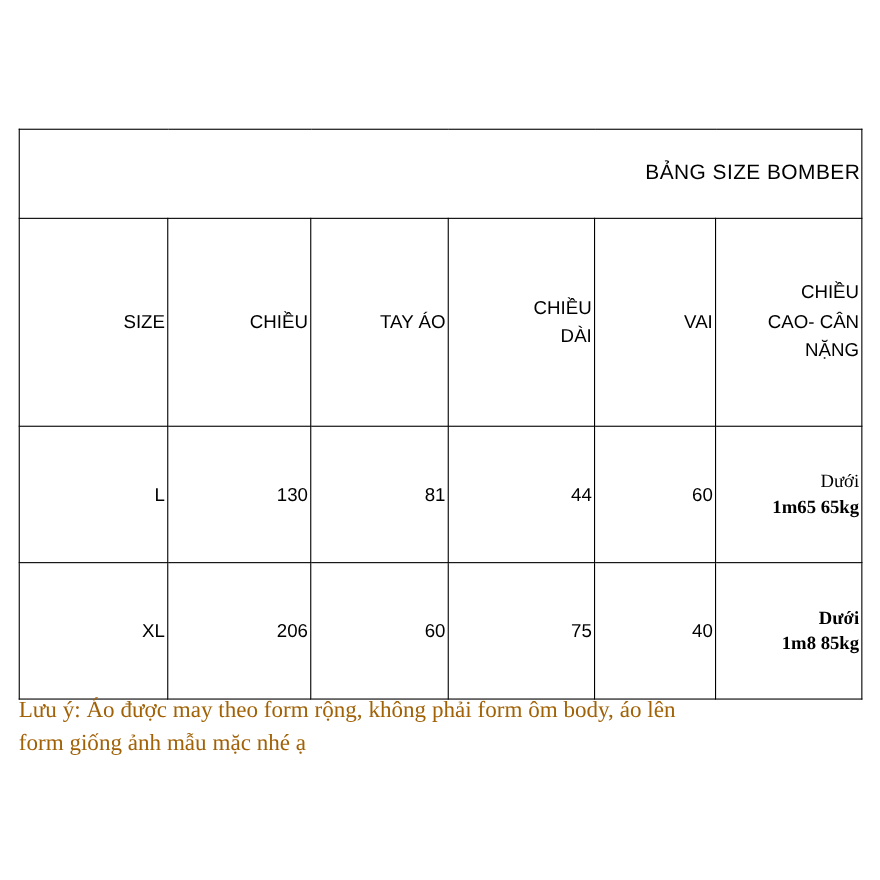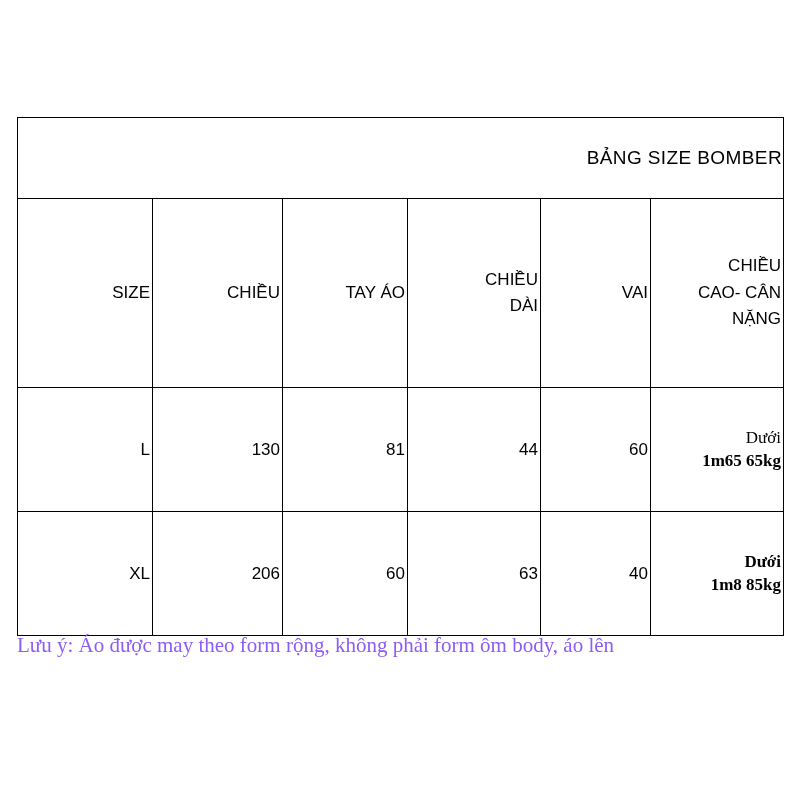--- a/index.html
+++ b/index.html
@@ -76,21 +76,21 @@
     font-weight: bold;
   }
   .note {
     position: absolute;
     left: 17px;
     top: 630px;
     width: 766px;
     font-family: "Liberation Serif", serif;
     font-size: 21px;
     line-height: 1.45;
-    color: #8b5cf6;
+    color: #a16207;
   }
   
   col.c0 { width: 135px; }
   col.c1 { width: 130px; }
   col.c2 { width: 125px; }
   col.c3 { width: 133px; }
   col.c4 { width: 110px; }
   col.c5 { width: 133px; }
 </style>
 </head>
@@ -131,28 +131,29 @@
           <td>60</td>
           <td class="serif-cell row-l">
             <div class="ln1">Dưới</div>
             <div class="ln2">1m65 65kg</div>
           </td>
         </tr>
         <tr class="data-row">
           <td class="size-label">XL</td>
           <td>206</td>
           <td>60</td>
-          <td>63</td>
+          <td>75</td>
           <td>40</td>
           <td class="serif-cell row-xl">
             <div class="ln1">Dưới</div>
             <div class="ln2">1m8 85kg</div>
           </td>
         </tr>
       </tbody>
     </table>
   </div>
 
   <div class="note">
     <div>Lưu ý: Áo được may theo form rộng, không phải form ôm body, áo lên</div>
+    <div>form giống ảnh mẫu mặc nhé ạ</div>
   </div>
 
 </div>
 
 </body></html>

